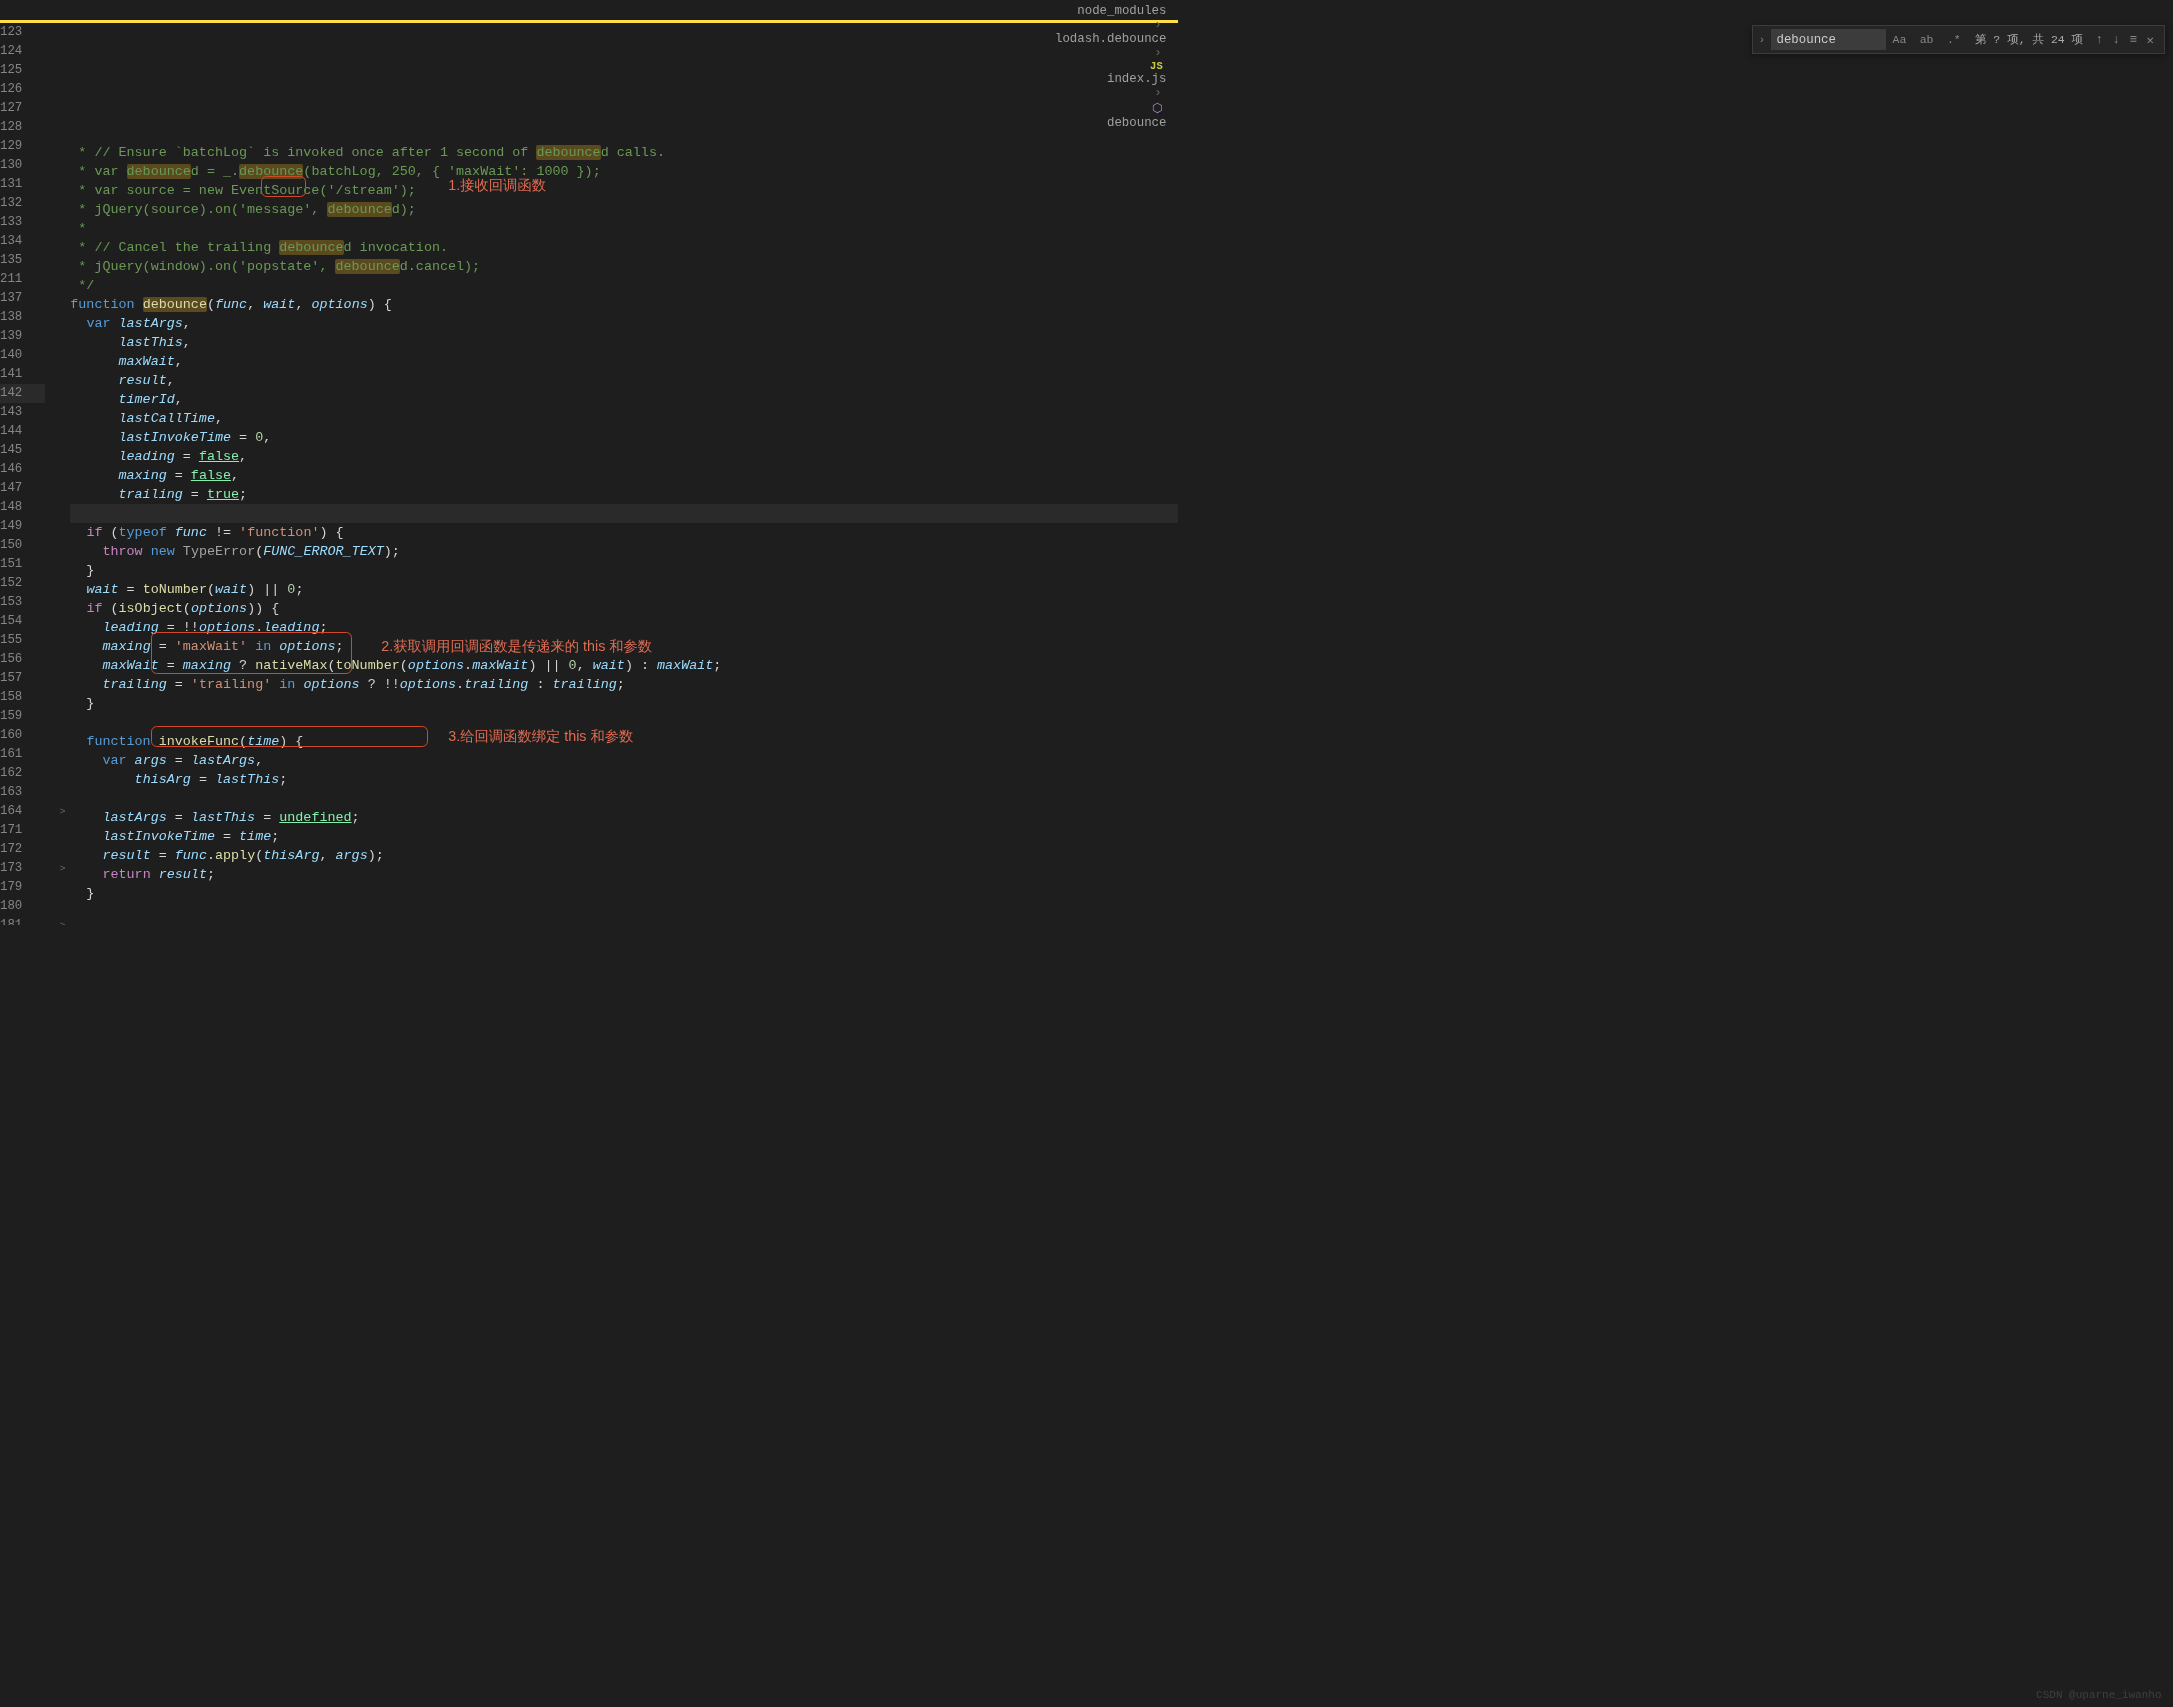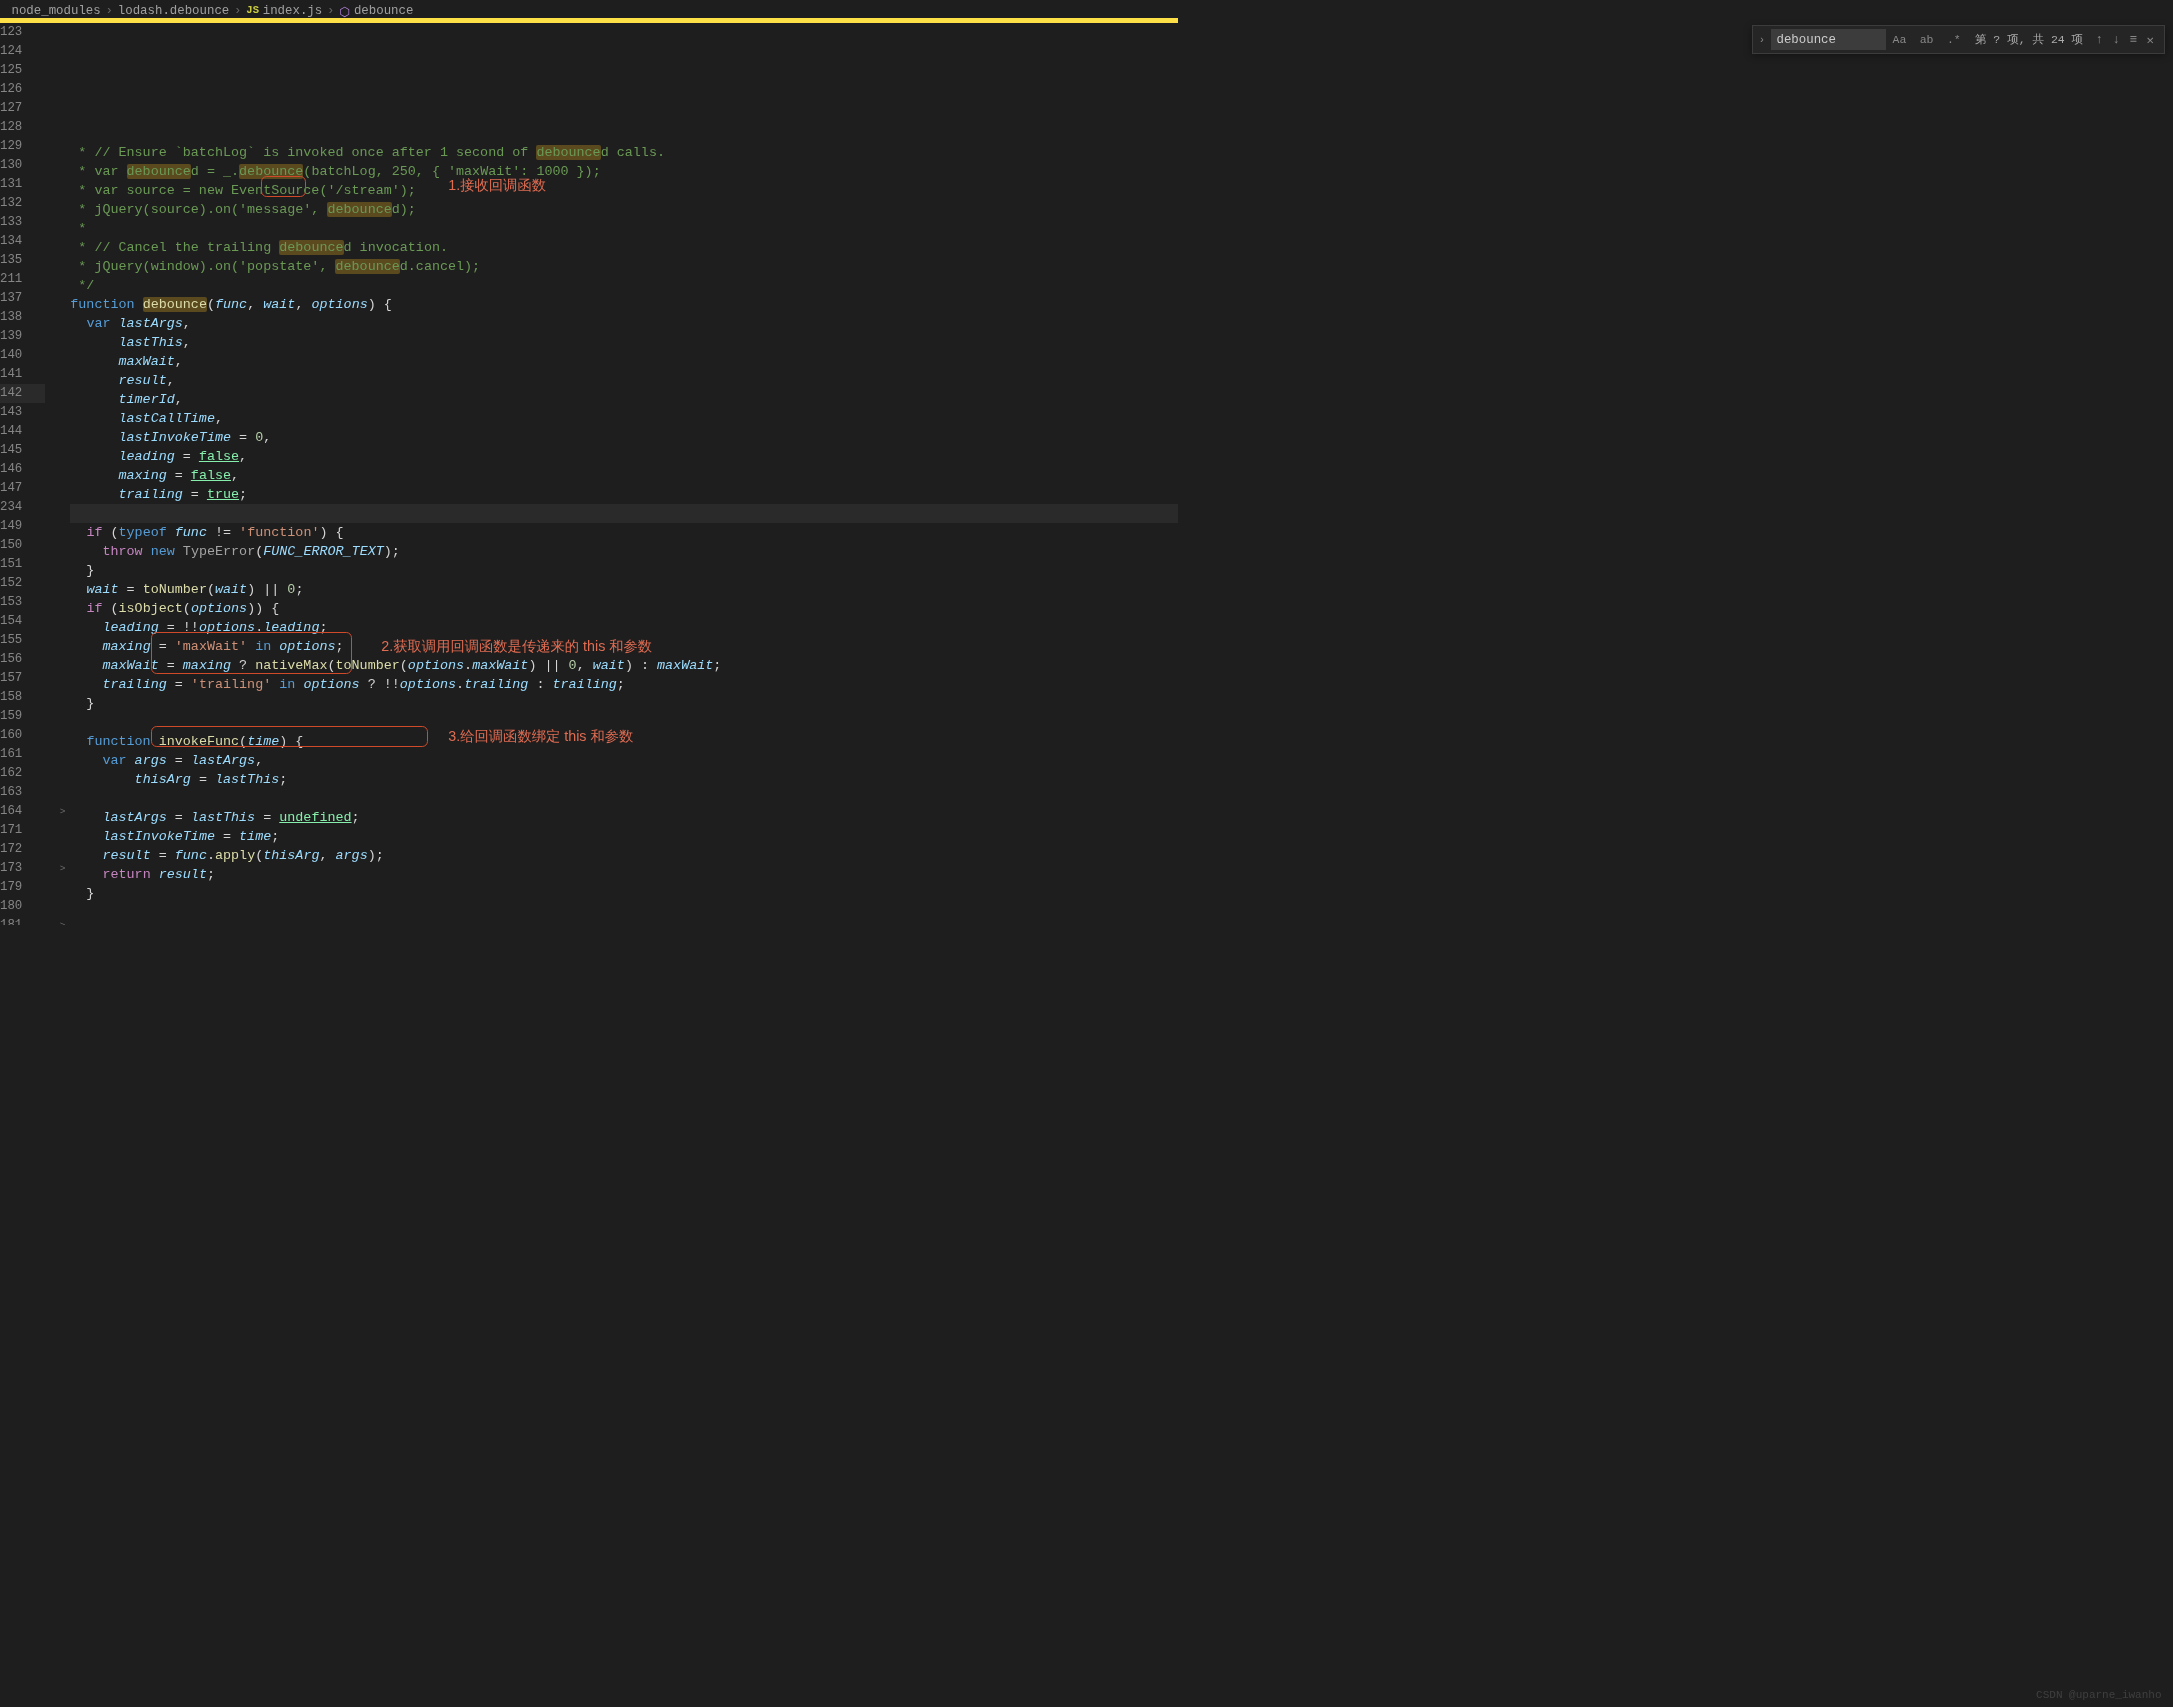--- a/index.html
+++ b/index.html
@@ -7,27 +7,28 @@
   background: #1e1e1e;
   color: #d4d4d4;
   font-family: Consolas, 'Courier New', monospace;
   font-size: 13.4px;
   overflow: hidden;
   width: 1178px;
   height: 925px;
 }
 .breadcrumb {
   display: flex;
-  align-items: flex-start;
+  align-items: flex-end;
   padding: 3.8px 11.5px;
   background: #1e1e1e;
   color: #a0a0a0;
   font-size: 12.4px;
-  border-bottom: 5px solid #fde047;
+  border-bottom: 3px solid #fde047;
   height: 23px;
+  flex-direction: column;
 }
 .breadcrumb .sep { margin: 0 4.8px; color: #666; }
 .breadcrumb .js-icon { color: #cbcb41; margin-right: 3.8px; font-weight: bold; font-size: 10.5px; }
 .breadcrumb .fn-icon { color: #b180d7; margin-right: 3.8px; }
 .find-widget {
   position: absolute;
   top: 25px;
   right: 7.6px;
   background: #252526;
   border: 1px solid #3c3c3c;
@@ -163,21 +164,21 @@
       <div class="line-num">138</div>
       <div class="line-num">139</div>
       <div class="line-num">140</div>
       <div class="line-num">141</div>
       <div class="line-num current-line">142</div>
       <div class="line-num">143</div>
       <div class="line-num">144</div>
       <div class="line-num">145</div>
       <div class="line-num">146</div>
       <div class="line-num">147</div>
-      <div class="line-num">234</div>
+      <div class="line-num">148</div>
       <div class="line-num">149</div>
       <div class="line-num">150</div>
       <div class="line-num">151</div>
       <div class="line-num">152</div>
       <div class="line-num">153</div>
       <div class="line-num">154</div>
       <div class="line-num">155</div>
       <div class="line-num">156</div>
       <div class="line-num">157</div>
       <div class="line-num">158</div>

